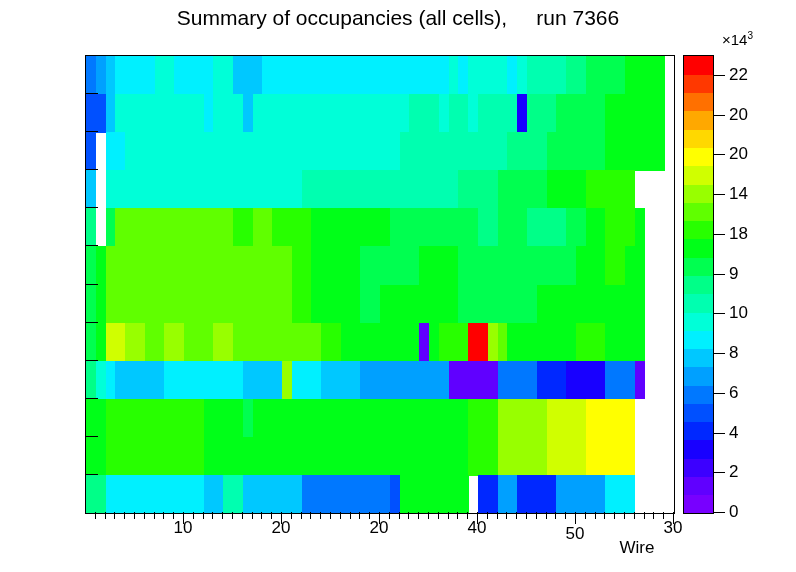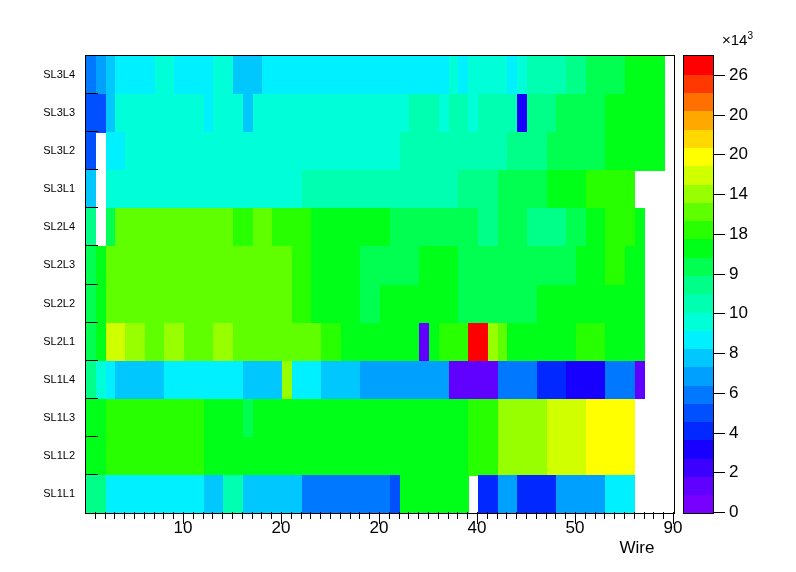--- a/index.html
+++ b/index.html
@@ -123,20 +123,21 @@
     font-size: 15px;
     white-space: nowrap;
   }
   #z-exponent sup { font-size: 10px; vertical-align: super; }
 </style>
 </head>
 <body>
 
 <div id="canvas">
 
+  <div id="title">Summary of occupancies (all cells),     run 7366</div>
 
   <div id="plot-frame">
     <div id="heatmap">
         <div class="hm-cell" style="left: 0px; top: 0px; width: 10.4px; height: 38.6833px; background: rgb(0, 120, 255);"></div>
         <div class="hm-cell" style="left: 9.8px; top: 0px; width: 10.4px; height: 38.6833px; background: rgb(0, 160, 255);"></div>
         <div class="hm-cell" style="left: 19.6px; top: 0px; width: 10.4px; height: 38.6833px; background: rgb(0, 200, 255);"></div>
         <div class="hm-cell" style="left: 29.4px; top: 0px; width: 10.4px; height: 38.6833px; background: rgb(0, 240, 255);"></div>
         <div class="hm-cell" style="left: 39.2px; top: 0px; width: 10.4px; height: 38.6833px; background: rgb(0, 240, 255);"></div>
         <div class="hm-cell" style="left: 49px; top: 0px; width: 10.4px; height: 38.6833px; background: rgb(0, 240, 255);"></div>
         <div class="hm-cell" style="left: 58.8px; top: 0px; width: 10.4px; height: 38.6833px; background: rgb(0, 240, 255);"></div>
@@ -811,34 +812,20 @@
         <div class="hm-cell" style="left: 480.2px; top: 418.917px; width: 10.4px; height: 38.6833px; background: rgb(0, 160, 255);"></div>
         <div class="hm-cell" style="left: 490px; top: 418.917px; width: 10.4px; height: 38.6833px; background: rgb(0, 160, 255);"></div>
         <div class="hm-cell" style="left: 499.8px; top: 418.917px; width: 10.4px; height: 38.6833px; background: rgb(0, 160, 255);"></div>
         <div class="hm-cell" style="left: 509.6px; top: 418.917px; width: 10.4px; height: 38.6833px; background: rgb(0, 160, 255);"></div>
         <div class="hm-cell" style="left: 519.4px; top: 418.917px; width: 10.4px; height: 38.6833px; background: rgb(0, 240, 255);"></div>
         <div class="hm-cell" style="left: 529.2px; top: 418.917px; width: 10.4px; height: 38.6833px; background: rgb(0, 240, 255);"></div>
         <div class="hm-cell" style="left: 539px; top: 418.917px; width: 10.4px; height: 38.6833px; background: rgb(0, 240, 255);"></div>
       </div>
   </div>
 
-  <div id="y-axis-labels">
-      <div class="ylab" style="top: 19.0417px;">SL3L4</div>
-      <div class="ylab" style="top: 57.125px;">SL3L3</div>
-      <div class="ylab" style="top: 95.2083px;">SL3L2</div>
-      <div class="ylab" style="top: 133.292px;">SL3L1</div>
-      <div class="ylab" style="top: 171.375px;">SL2L4</div>
-      <div class="ylab" style="top: 209.458px;">SL2L3</div>
-      <div class="ylab" style="top: 247.542px;">SL2L2</div>
-      <div class="ylab" style="top: 285.625px;">SL2L1</div>
-      <div class="ylab" style="top: 323.708px;">SL1L4</div>
-      <div class="ylab" style="top: 361.792px;">SL1L3</div>
-      <div class="ylab" style="top: 399.875px;">SL1L2</div>
-      <div class="ylab" style="top: 437.958px;">SL1L1</div>
-    </div>
   <div id="x-axis"></div>
 
   <div id="x-axis-title">Wire</div>
 
   <div id="palette">
       <div class="pal-band" style="background: rgb(120, 0, 255); top: 438.72px; height: 18.88px;"></div>
       <div class="pal-band" style="background: rgb(96, 0, 255); top: 420.44px; height: 18.88px;"></div>
       <div class="pal-band" style="background: rgb(60, 0, 255); top: 402.16px; height: 18.88px;"></div>
       <div class="pal-band" style="background: rgb(24, 0, 255); top: 383.88px; height: 18.88px;"></div>
       <div class="pal-band" style="background: rgb(0, 40, 255); top: 365.6px; height: 18.88px;"></div>
@@ -934,22 +921,22 @@
     <div class="xtick minor" style="left: 624px;"></div>
     <div class="xtick minor" style="left: 633.8px;"></div>
     <div class="xtick minor" style="left: 643.6px;"></div>
     <div class="xtick minor" style="left: 653.4px;"></div>
     <div class="xtick minor" style="left: 663.2px;"></div>
     <div class="xtick major" style="left: 673px;"></div>
     <div class="xlab" style="left: 183px;">10</div>
     <div class="xlab" style="left: 281px;">20</div>
     <div class="xlab" style="left: 379px;">20</div>
     <div class="xlab" style="left: 477px;">40</div>
-    <div class="xlab" style="left: 575px;">50</div>
-    <div class="xlab" style="left: 673px;">90</div>
+    <div class="xlab" style="left: 575px; margin-top: 6px;">50</div>
+    <div class="xlab" style="left: 673px;">30</div>
     <div class="ztick" style="top: 512px;"></div>
     <div class="zlab" style="top: 512px;">0</div>
     <div class="ztick" style="top: 472.261px;"></div>
     <div class="zlab" style="top: 472.261px;">2</div>
     <div class="ztick" style="top: 432.522px;"></div>
     <div class="zlab" style="top: 432.522px;">4</div>
     <div class="ztick" style="top: 392.783px;"></div>
     <div class="zlab" style="top: 392.783px;">6</div>
     <div class="ztick" style="top: 353.043px;"></div>
     <div class="zlab" style="top: 353.043px;">8</div>
@@ -959,14 +946,14 @@
     <div class="zlab" style="top: 273.565px;">9</div>
     <div class="ztick" style="top: 233.826px;"></div>
     <div class="zlab" style="top: 233.826px;">18</div>
     <div class="ztick" style="top: 194.087px;"></div>
     <div class="zlab" style="top: 194.087px;">14</div>
     <div class="ztick" style="top: 154.348px;"></div>
     <div class="zlab" style="top: 154.348px;">20</div>
     <div class="ztick" style="top: 114.609px;"></div>
     <div class="zlab" style="top: 114.609px;">20</div>
     <div class="ztick" style="top: 74.8696px;"></div>
-    <div class="zlab" style="top: 74.8696px;">26</div>
+    <div class="zlab" style="top: 74.8696px;">22</div>
   </div>
 
 </body></html>

